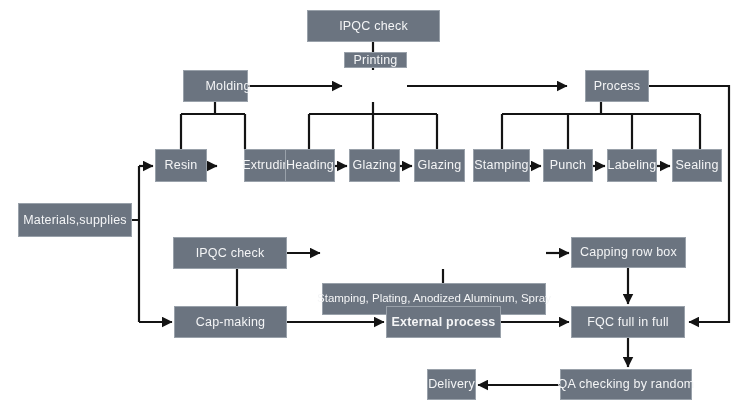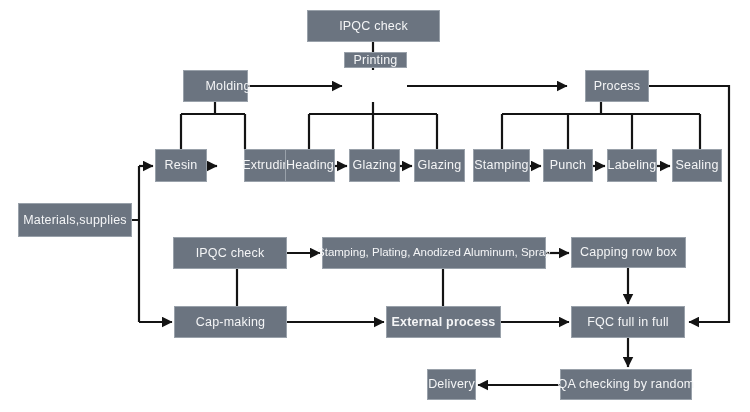--- a/index.html
+++ b/index.html
@@ -31,21 +31,21 @@
     background: var(--box-fill, #6b7480);
     border: 1px solid var(--box-border, #99a1aa);
     color: var(--box-text, #f4f5f6);
     display: flex; align-items: center; justify-content: center;
     text-align: center;
     font-size: 12.5px;
     line-height: 1;
     white-space: nowrap;
     letter-spacing: .2px;
   }
-  .node.wide-text { font-size: 11.5px; letter-spacing: 0; }
+  .node.wide-text { font-size: 11.5px; letter-spacing: 0; margin-top: 46px; }
 </style>
 </head>
 <body>
 
 <div class="canvas">
 
   <svg class="wires" viewBox="0 0 750 412" xmlns="http://www.w3.org/2000/svg">
     <defs>
       <marker id="arrow" viewBox="0 0 10 10" refX="9.5" refY="5" markerWidth="5" markerHeight="5" orient="auto-start-reverse">
         <path class="arrowhead-shape" d="M0,0 L10,5 L0,10 z"></path>

